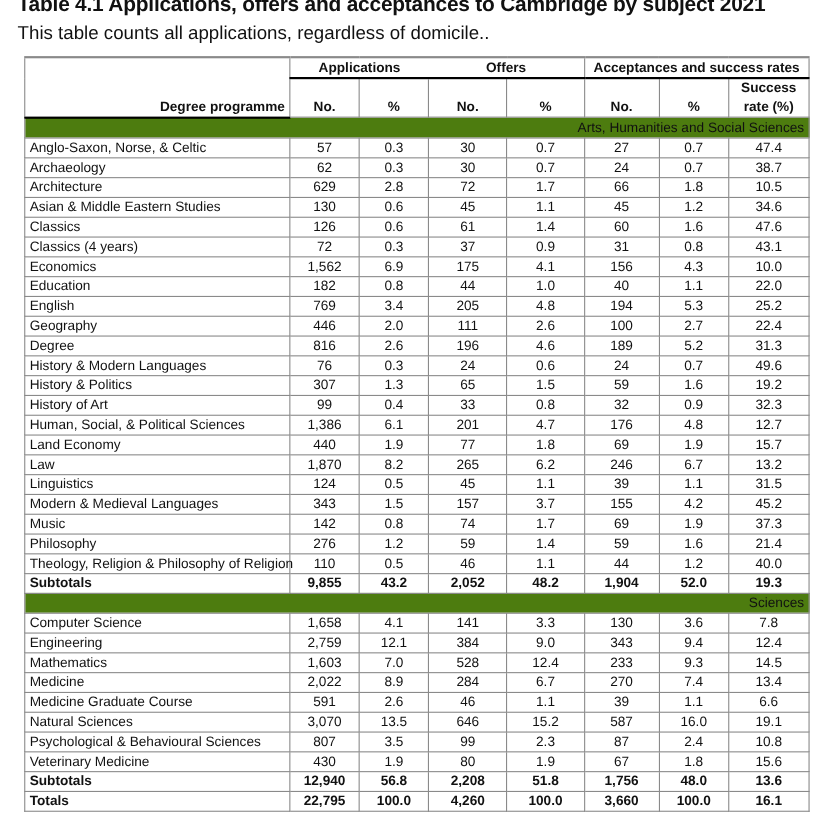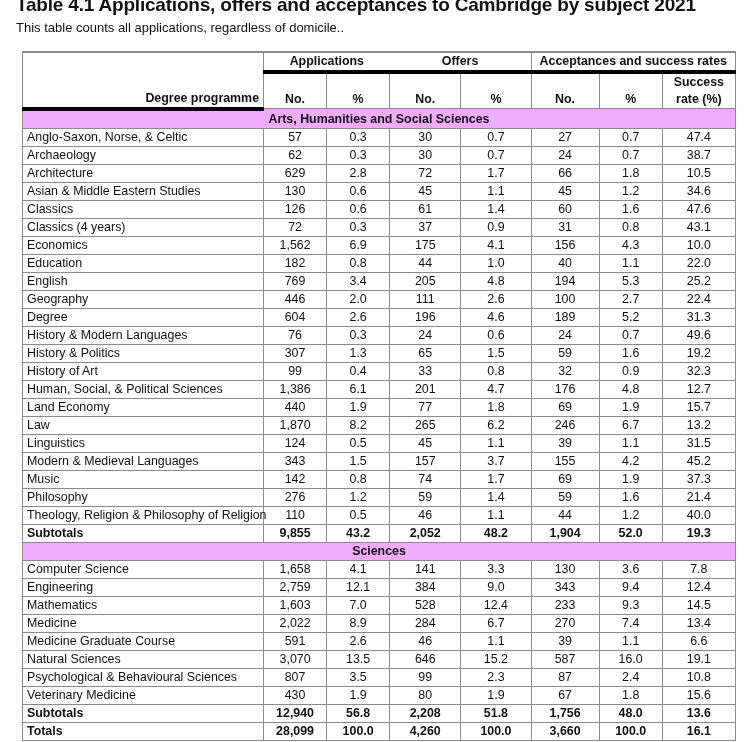--- a/index.html
+++ b/index.html
@@ -1,25 +1,25 @@
 <!DOCTYPE html>
 <html><head>
 <meta charset="utf-8">
 <style>
   html, body { margin: 0; padding: 0; background: #ffffff; }
   body { width: 748px; height: 742px; overflow: hidden; font-family: "Liberation Sans", sans-serif; color: #111; }
   .title { position: absolute; left: 16px; top: -6px; font-size: 19px; font-weight: bold; letter-spacing: -0.2px; white-space: nowrap; }
-  .subtitle { position: absolute; left: 16px; top: 20px; font-size: 13px; }
+  .subtitle { position: absolute; left: 16px; top: 20px; font-size: 17px; }
   table { position: absolute; left: 22px; top: 51px; border-collapse: collapse; font-size: 12.4px; table-layout: fixed; width: 714px; }
   td, th { border: 1px solid #8a8a8a; padding: 0 4px; height: 17px; line-height: 17px; white-space: nowrap; }
   th { font-weight: bold; }
-  .hdr-top th { border-bottom: 4px solid #000000; }
+  .hdr-top th { border-bottom: 2px solid #000000; }
   .num { text-align: center; }
   .prog { text-align: left; }
-  .section td { background: #f0abfc; font-weight: bold; text-align: center; }
+  .section td { background: #4d7c0f; font-weight: normal; text-align: right; }
   .bold td { font-weight: bold; }
   col.c0 { width: 237px; }
   col.c1 { width: 62px; }
   col.c2 { width: 62px; }
   col.c3 { width: 70px; }
   col.c4 { width: 69px; }
   col.c5 { width: 67px; }
   col.c6 { width: 62px; }
   col.c7 { width: 72px; }
   .top-border { border-top: 2px solid #8a8a8a; }
@@ -160,21 +160,21 @@
         <td class="num">446</td>
         <td class="num">2.0</td>
         <td class="num">111</td>
         <td class="num">2.6</td>
         <td class="num">100</td>
         <td class="num">2.7</td>
         <td class="num">22.4</td>
       </tr>
       <tr>
         <td class="prog">Degree</td>
-        <td class="num">604</td>
+        <td class="num">816</td>
         <td class="num">2.6</td>
         <td class="num">196</td>
         <td class="num">4.6</td>
         <td class="num">189</td>
         <td class="num">5.2</td>
         <td class="num">31.3</td>
       </tr>
       <tr>
         <td class="prog">History &amp; Modern Languages</td>
         <td class="num">76</td>
@@ -383,21 +383,21 @@
         <td class="num">12,940</td>
         <td class="num">56.8</td>
         <td class="num">2,208</td>
         <td class="num">51.8</td>
         <td class="num">1,756</td>
         <td class="num">48.0</td>
         <td class="num">13.6</td>
       </tr>
       <tr class="bold">
         <td class="prog">Totals</td>
-        <td class="num">28,099</td>
+        <td class="num">22,795</td>
         <td class="num">100.0</td>
         <td class="num">4,260</td>
         <td class="num">100.0</td>
         <td class="num">3,660</td>
         <td class="num">100.0</td>
         <td class="num">16.1</td>
       </tr>
     </tbody>
 </table>
 

